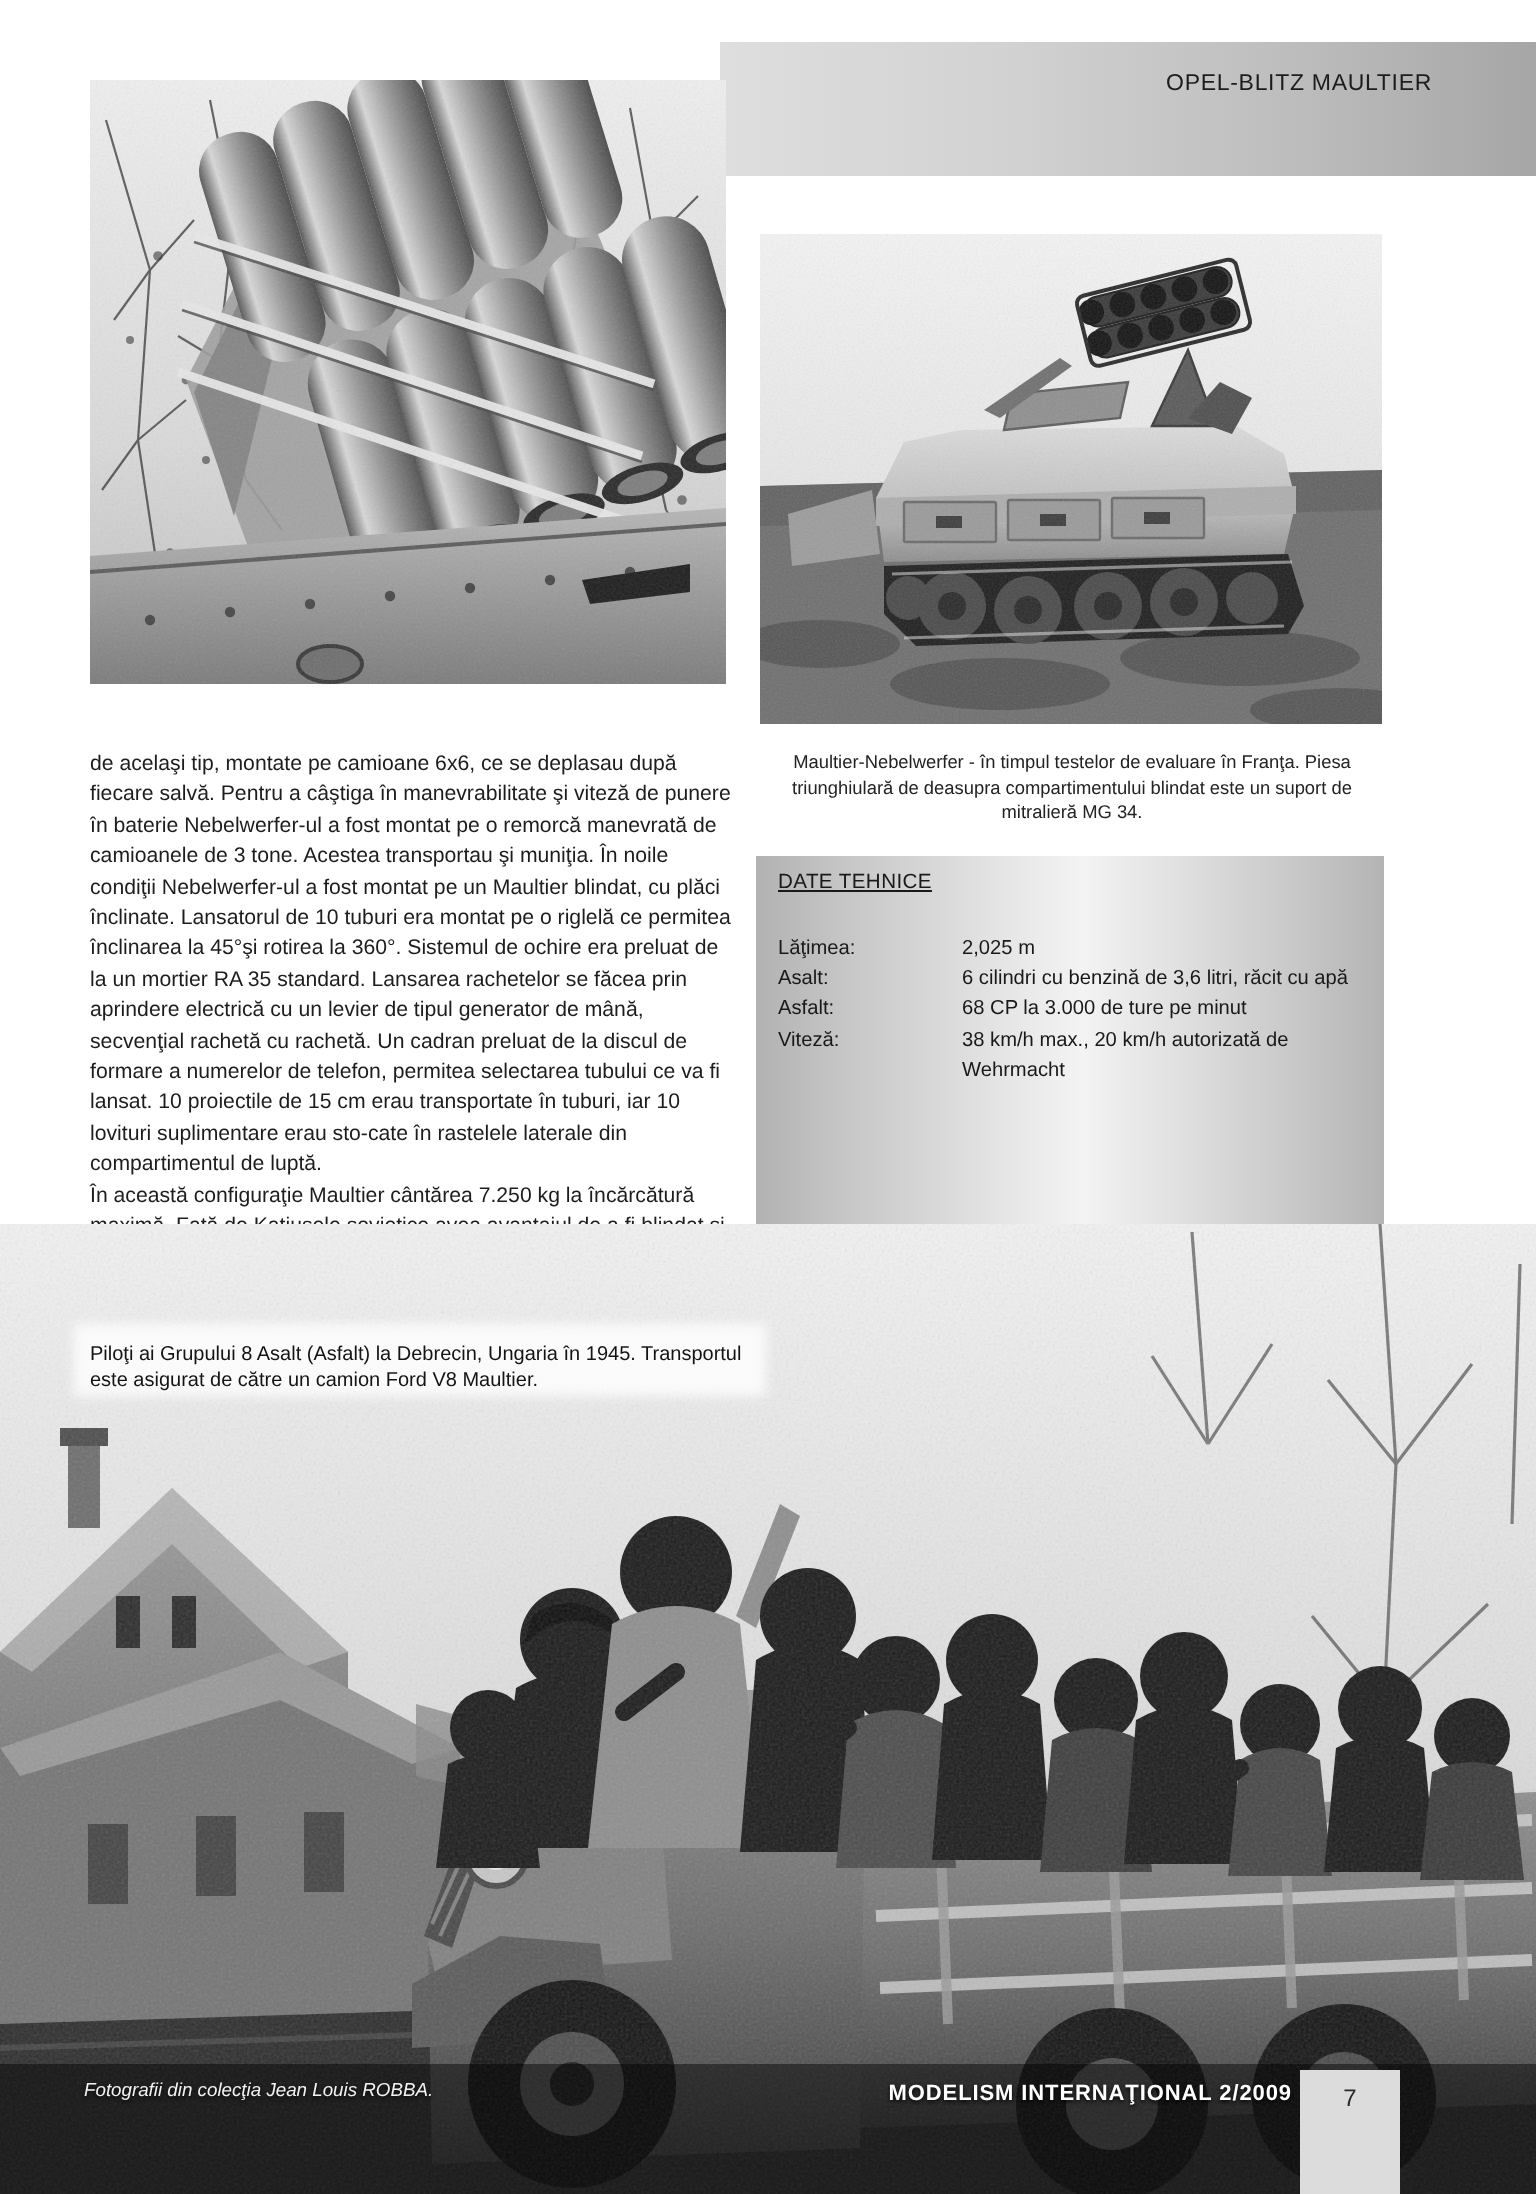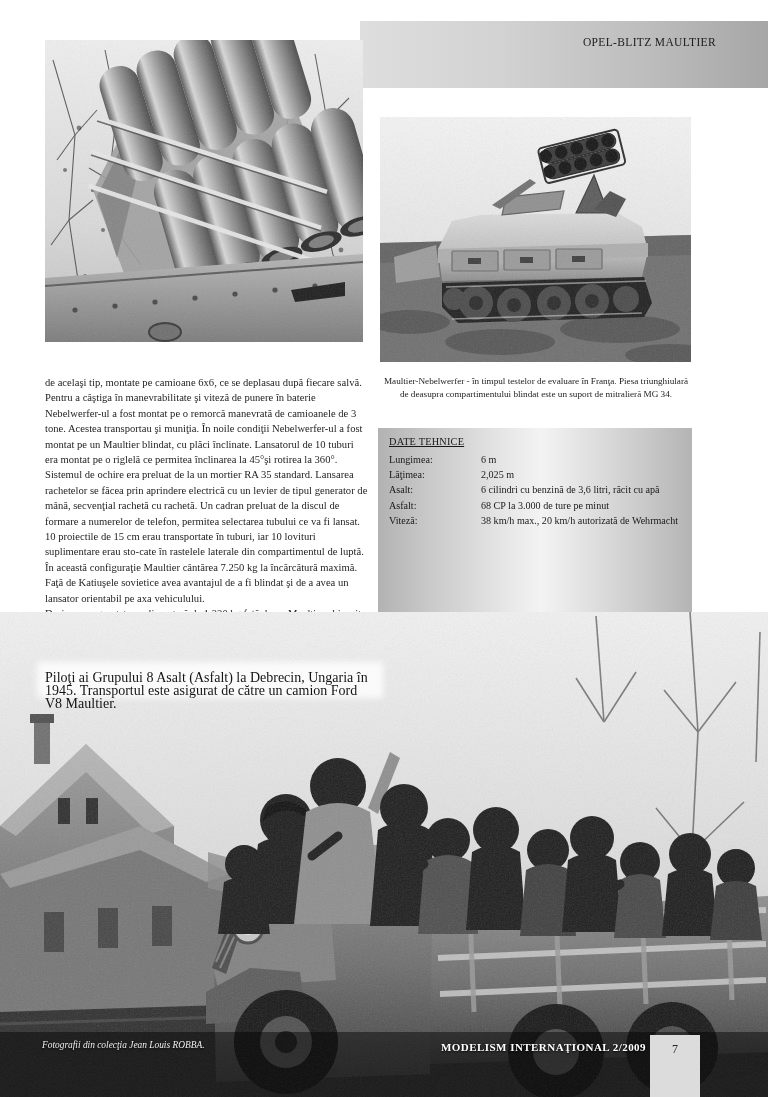--- a/index.html
+++ b/index.html
@@ -6,21 +6,21 @@
     margin: 0;
     padding: 0;
     background: #ffffff;
   }
   .page {
     position: relative;
     width: 768px;
     height: 1097px;
     background: #ffffff;
     overflow: hidden;
-    font-family: Liberation Serif, serif;
+    font-family: Liberation Sans, sans-serif;
     color: #1a1a1a;
   }
 
   
   .header-bar {
     position: absolute;
     left: 360px;
     top: 21px;
     width: 408px;
     height: 67px;
@@ -79,21 +79,21 @@
     color: #232323;
     text-align: center;
   }
 
   
   .caption-left {
     position: absolute;
     left: 45px;
     top: 672px;
     width: 330px;
-    font-size: 14px;
+    font-size: 10px;
     line-height: 12.8px;
     color: #141414;
     z-index: 6;
   }
   .caption-left .cap-bg {
     position: absolute;
     left: -8px; top: -10px;
     width: 346px; height: 36px;
     background: rgba(255,255,255,0.80);
     filter: blur(3px);
@@ -112,21 +112,21 @@
         #e2e2e2 66%, #c9c9c9 85%, #b4b4b4 100%);
     box-sizing: border-box;
     padding: 8px 10px 6px 11px;
     font-size: 10.1px;
     color: #191919;
   }
   .tech-title {
     font-size: 10.3px;
     text-decoration: underline;
     letter-spacing: .2px;
-    margin-bottom: 5px;
+    margin-bottom: 20px;
     display: inline-block;
   }
   .tech-rows { display: block; }
   .tech-row { display: flex; line-height: 15.2px; }
   .tech-label { flex: 0 0 92px; }
   .tech-value { flex: 1 1 auto; }
 
   
   .photo-credit {
     position: absolute;
@@ -387,24 +387,20 @@
     <p>În această configuraţie Maultier cântărea 7.250 kg la încărcătură maximă. Faţă de Katiuşele sovietice avea avantajul de a fi blindat şi de a avea un lansator orientabil pe axa vehiculului.</p>
     <p><span>Deşi avea o greutate suplimentară de 1.320 kg faţă de un Maultier obişnuit, Maultier-ul Nebelwerfer avea o manevrabilitate foarte bună. Vehiculul stă la baza dezvoltărilor ulterioare a lansatoarelor de rachete terestre în baterie.</span><span class="endmark"></span></p>
   </div>
 
   <div class="caption-right">Maultier-Nebelwerfer - în timpul testelor de evaluare în Franţa. Piesa triunghiulară de deasupra compartimentului blindat este un suport de mitralieră MG 34.</div>
 
   <div class="tech-table">
     <div class="tech-title">DATE TEHNICE</div>
     <div class="tech-rows" id="tech-rows">
         <div class="tech-row">
-          <div class="tech-label">Lungimea:</div>
-          <div class="tech-value">6 m</div>
-        </div>
-        <div class="tech-row">
           <div class="tech-label">Lăţimea:</div>
           <div class="tech-value">2,025 m</div>
         </div>
         <div class="tech-row">
           <div class="tech-label">Asalt:</div>
           <div class="tech-value">6 cilindri cu benzină de 3,6 litri, răcit cu apă</div>
         </div>
         <div class="tech-row">
           <div class="tech-label">Asfalt:</div>
           <div class="tech-value">68 CP la 3.000 de ture pe minut</div>

